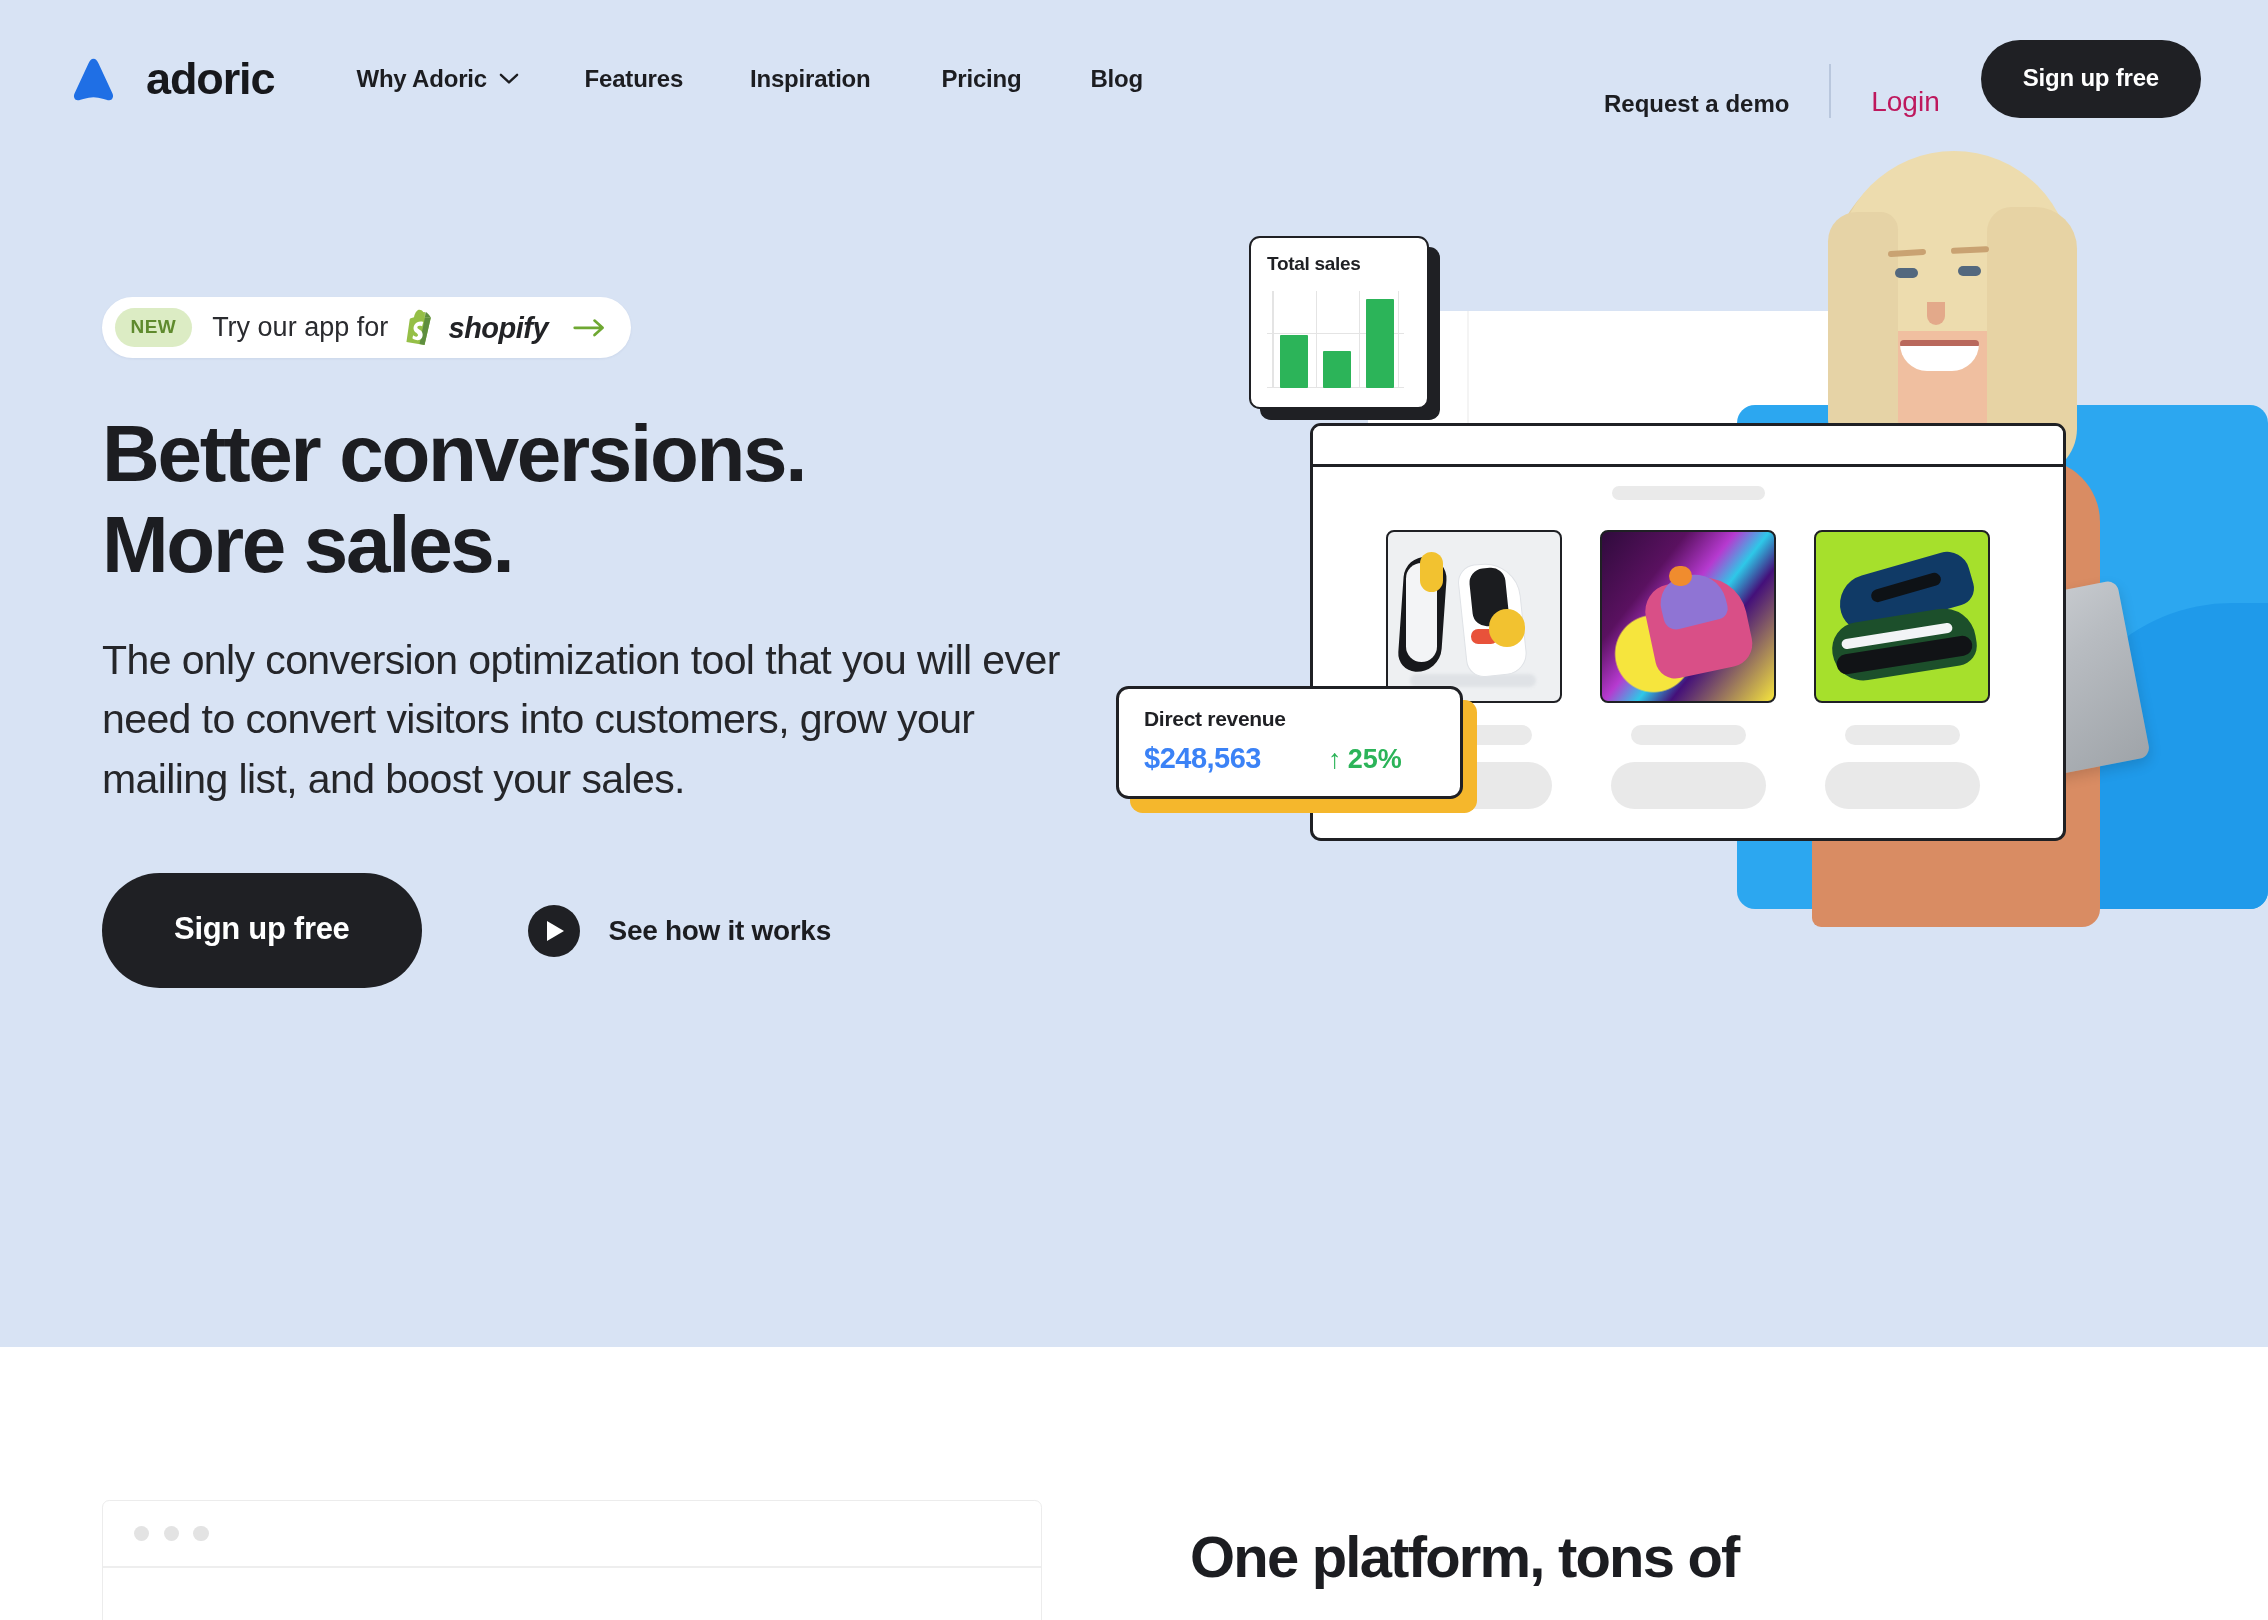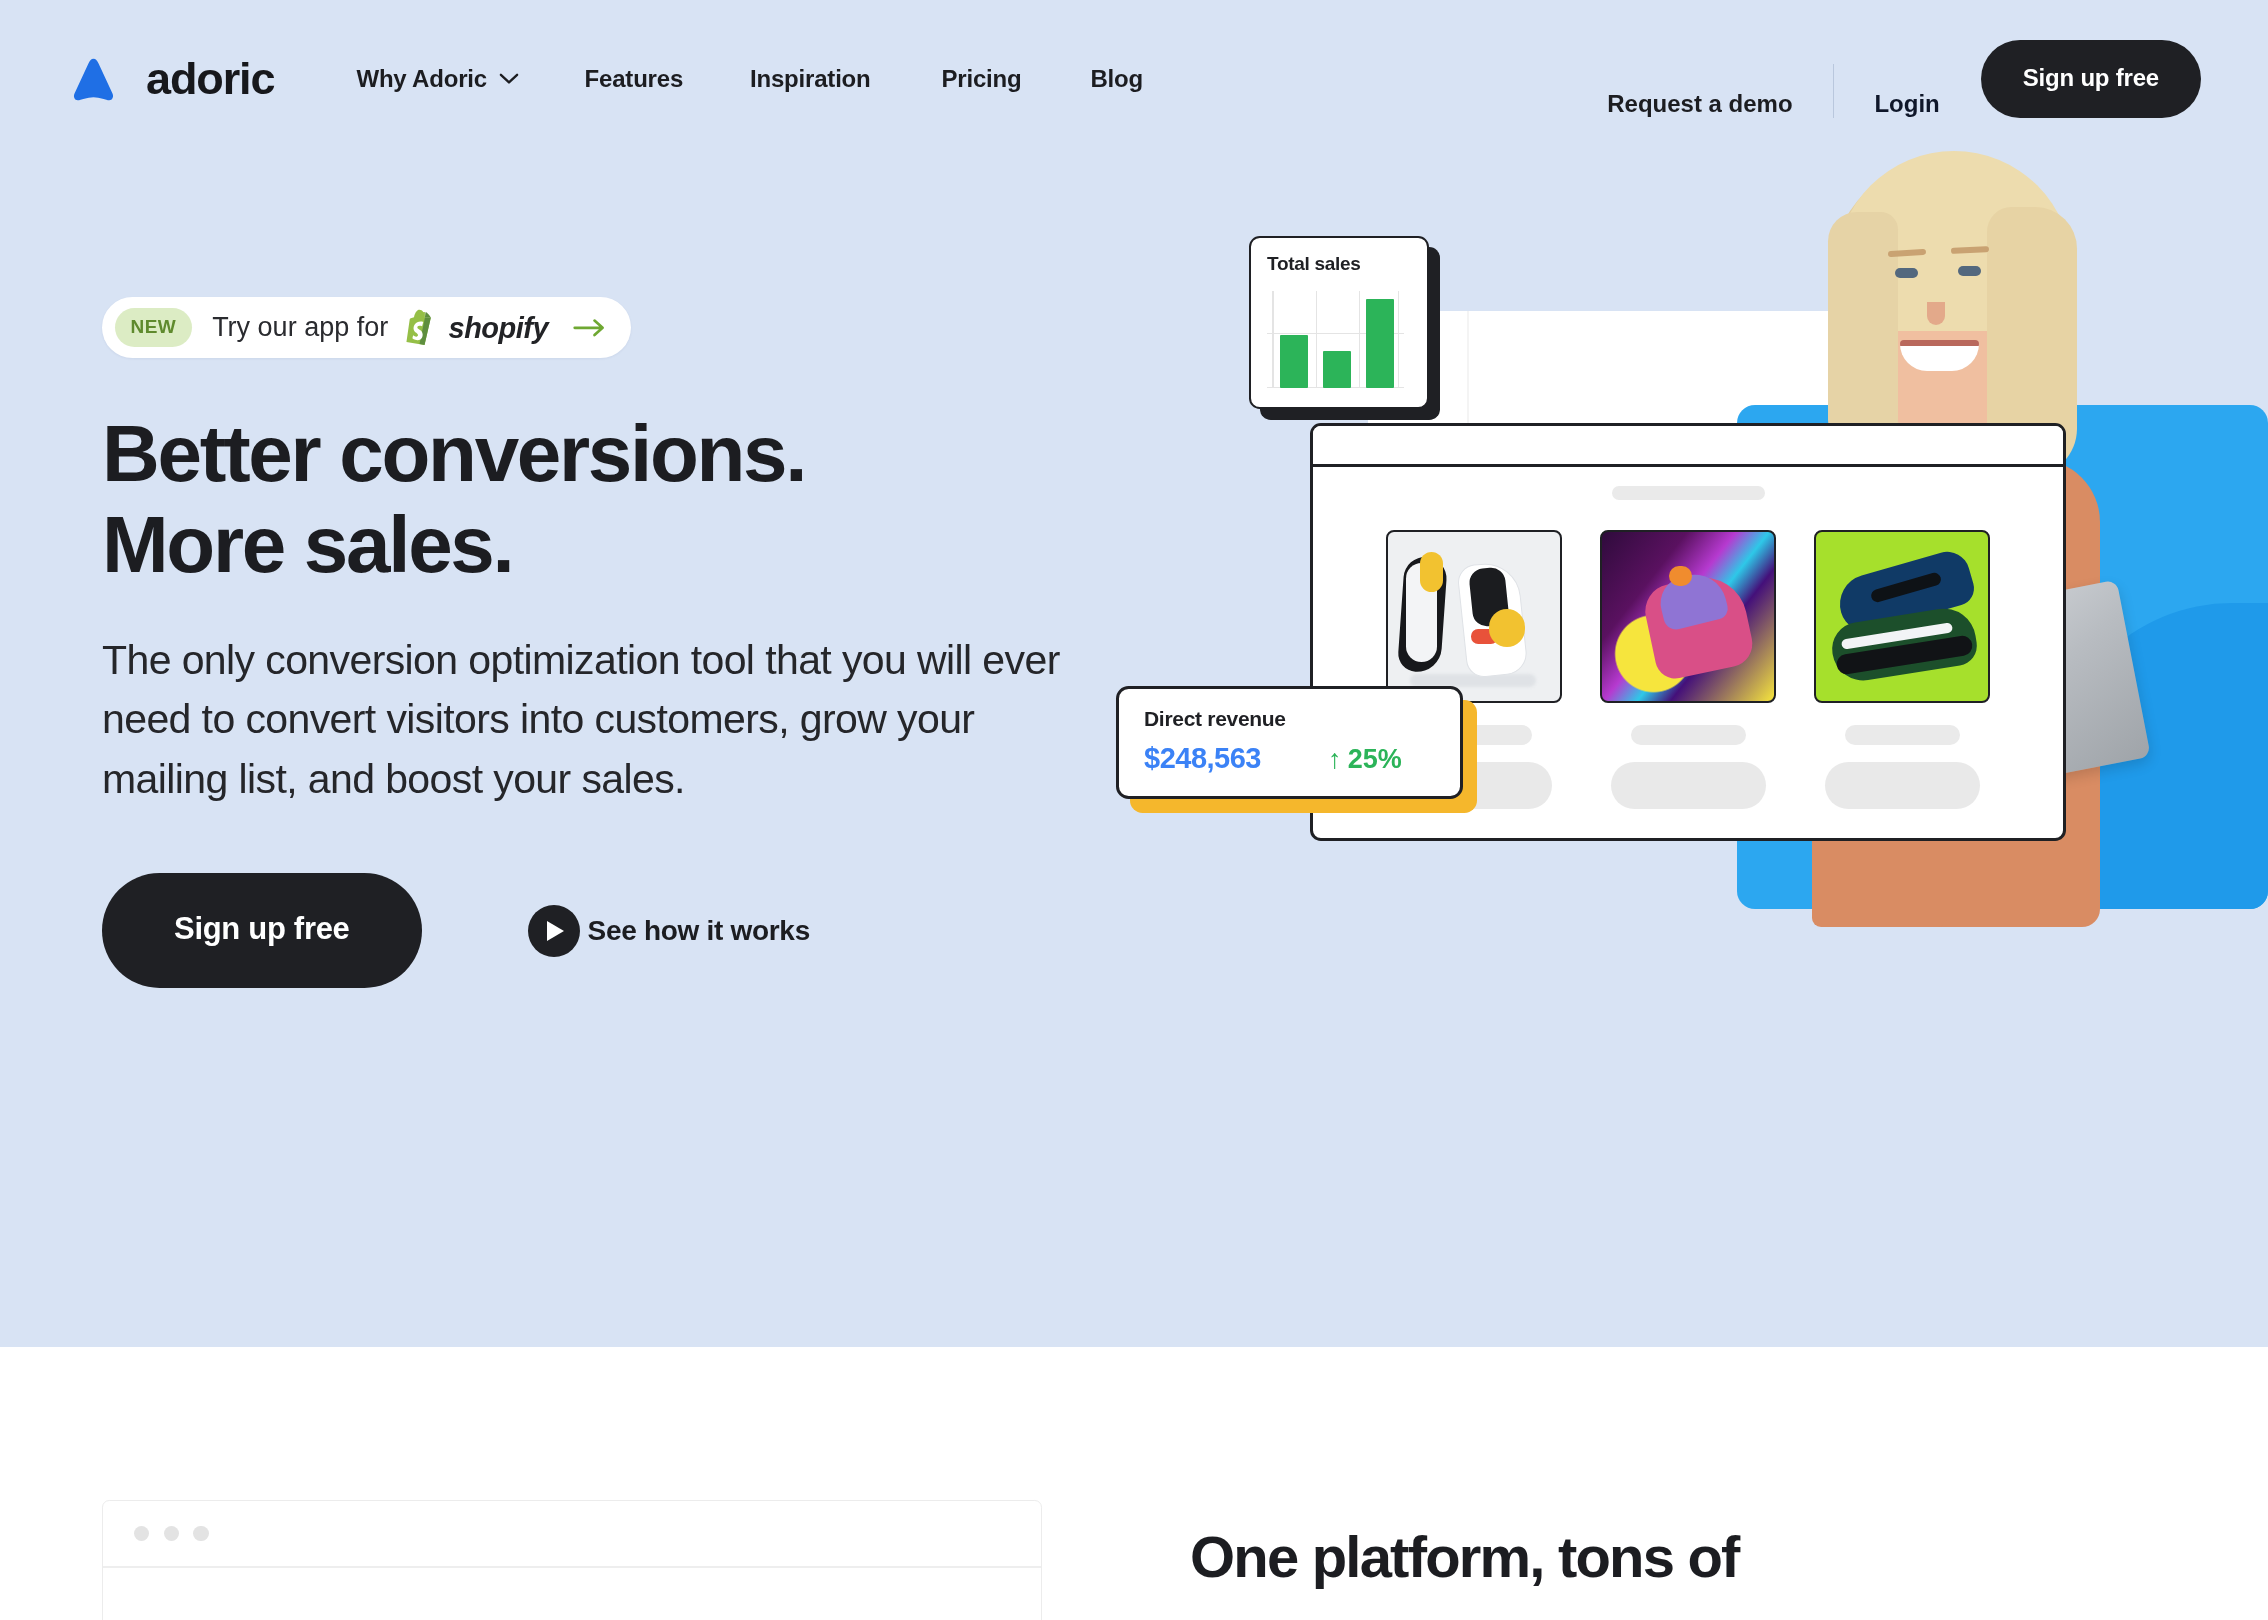--- a/index.html
+++ b/index.html
@@ -63,21 +63,21 @@
     display:flex;
     align-items:flex-end;
   }
   .nav-demo {
     font-size:24px; font-weight:700; color:#1c1d21; white-space:nowrap;
   }
   .nav-sep {
     width:1.8px; height:54px; background:#b9c7dd; margin:0 40px;
   }
   .nav-login {
-    font-size:24px; font-weight:700; color:#0f172a; white-space:nowrap;
+    font-size:28px; font-weight:400; color:#be185d; white-space:nowrap;
   }
   .btn-signup-nav {
     margin-left:41px;
     background:#1f2024;
     color:#ffffff;
     font-size:24px;
     font-weight:700;
     border:none;
     border-radius:45px;
     padding:24px 42px 26px;
@@ -161,21 +161,21 @@
     border:none;
     border-radius:63px;
     padding:38px 72px 41px;
     cursor:pointer;
     letter-spacing:-0.3px;
   }
   .video-link {
     display:flex;
     align-items:center;
     margin-left:106px;
-    gap:8px;
+    gap:29px;
     cursor:pointer;
   }
   .play-circle {
     width:52px; height:52px;
     border-radius:50%;
     background:#1f2024;
     display:flex;
     align-items:center;
     justify-content:center;
   }

